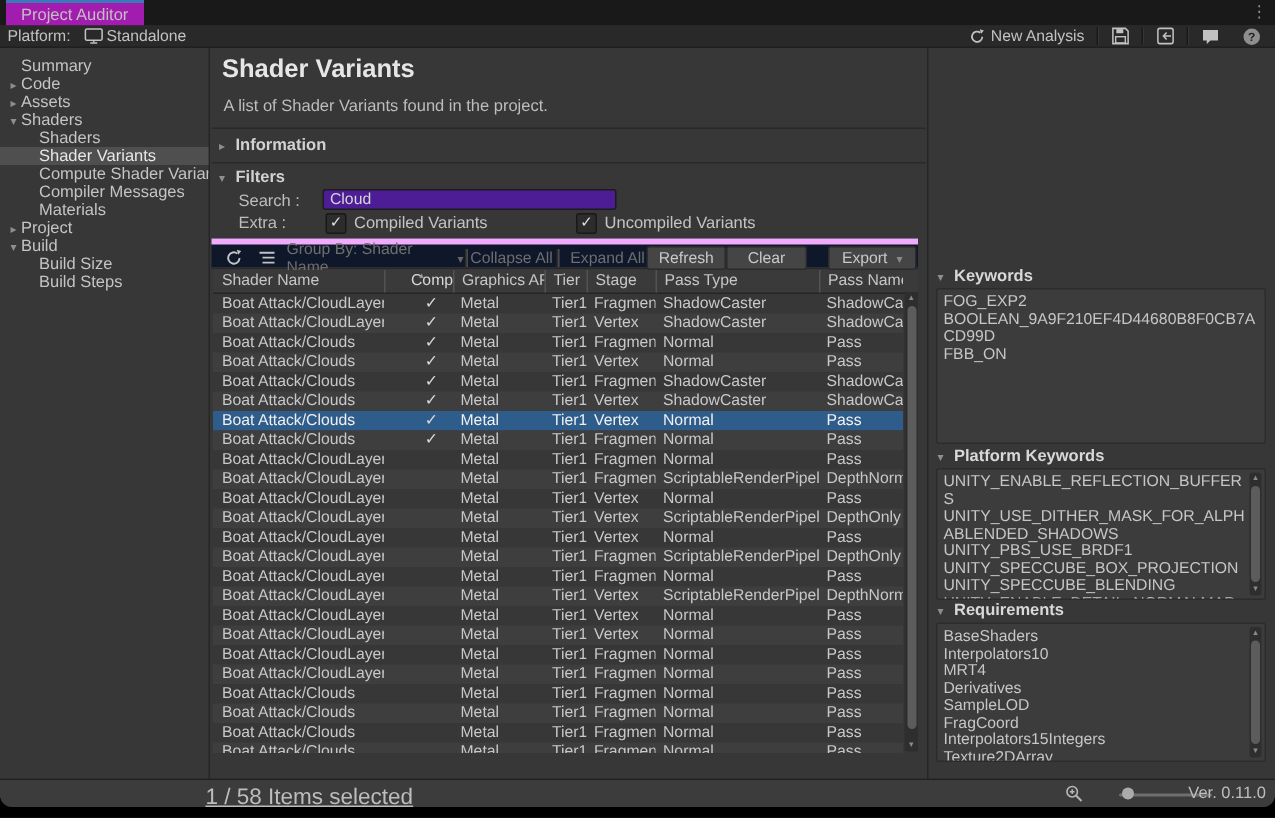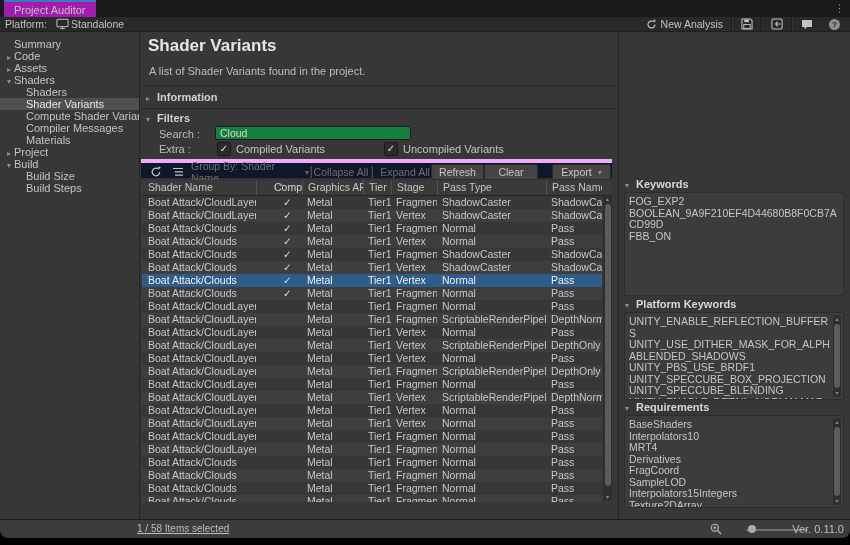--- a/index.html
+++ b/index.html
@@ -32,21 +32,21 @@
   .side-item.depth-1{padding-left:26px;}
   .side-item.selected{background:#4F4F4F;color:#E8E8E8;}
   
   .main{position:absolute;left:141px;top:32px;width:476px;bottom:19px;}
   .page-title{position:absolute;left:7px;top:4px;font-size:17px;font-weight:bold;color:#E6E6E6;}
   .page-sub{position:absolute;left:8px;top:33px;font-size:11px;color:#BDBDBD;}
   .sep{position:absolute;left:0;width:100%;height:1px;background:#2A2A2A;}
   .fold-row{position:absolute;left:0;width:100%;font-size:11px;font-weight:bold;color:#D2D2D2;}
   .fold-row .arrow{display:inline-block;width:11px;color:#8E8E8E;font-size:8px;font-weight:normal;}
   .flabel{position:absolute;font-size:11px;color:#BDBDBD;}
-  .search-input{position:absolute;left:74px;top:94px;width:196px;height:14px;background:#15803d;
+  .search-input{position:absolute;left:74px;top:94px;width:196px;height:14px;background:#4c1d95;
     border:1px solid #1C1C1C;border-radius:2px;color:#D6D6D6;font-size:10.5px;
     font-family:"Liberation Sans",sans-serif;padding:0 4px;box-sizing:border-box;outline:none;}
   .cb-group{position:absolute;left:76px;top:110px;display:flex;gap:59px;}
   .cb-item{display:flex;align-items:center;gap:5px;font-size:11px;color:#C4C4C4;white-space:nowrap;}
   .cb-box{display:inline-block;width:12px;height:12px;background:#2C2C2C;border:1px solid #191919;
     border-radius:2px;color:#E0E0E0;font-size:10px;line-height:12px;text-align:center;}
   
   .tbl-toolbar{position:absolute;left:0;top:127px;width:471px;height:20px;background:#0f172a;
     border-top:4px solid #f0abfc;border-bottom:1px solid #2E2E2E;box-sizing:border-box;}
   .tt{position:absolute;top:0;height:18px;display:flex;align-items:center;justify-content:center;
@@ -90,21 +90,21 @@
     border-radius:2px;box-sizing:border-box;padding:3px 2px 0 4px;overflow:hidden;}
   .kw{font-size:10.5px;line-height:11.5px;color:#C6C6C6;word-break:break-all;}
   .sec-sb{position:absolute;right:2px;top:2px;bottom:2px;width:8px;background:#2E2E2E;border-radius:2px;}
   .sec-sb .sb-up{position:absolute;top:0;left:0;width:8px;text-align:center;font-size:6px;color:#8A8A8A;line-height:8px;}
   .sec-sb .sb-down{position:absolute;bottom:0;left:0;width:8px;text-align:center;font-size:6px;color:#8A8A8A;line-height:8px;}
   .sec-sb .thumb{position:absolute;left:1px;top:9px;width:6px;bottom:9px;background:#5C5C5C;border-radius:3px;}
   .kwbox-pad{padding-right:12px;}
   
   .statusbar{position:absolute;left:0;bottom:0;width:100%;height:19px;background:#3C3C3C;
     border-top:1px solid #1F1F1F;border-radius:0 0 8px 8px;box-sizing:border-box;}
-  .status-text{position:absolute;left:137px;top:3px;font-size:10px;color:#BDBDBD;text-decoration:underline;}
+  .status-text{position:absolute;left:137px;top:3px;font-size:15px;color:#BDBDBD;text-decoration:underline;}
   .zoom-area{position:absolute;right:42px;top:3px;display:flex;align-items:center;gap:24px;}
   .slider{position:relative;width:62px;height:12px;}
   .slider .track{position:absolute;left:0;right:0;top:5.5px;height:2px;background:#6E6E6E;border-radius:1px;}
   .slider .handle{position:absolute;left:2px;top:2px;width:8px;height:8px;border-radius:50%;background:#ABABAB;}
   .version{position:absolute;right:-36px;top:0;font-size:11px;color:#BDBDBD;}
   svg{display:block;}
 </style>
 </head>
 <body>
 
@@ -394,22 +394,22 @@
 
       <div class="sec-sb">
         <div class="sb-up">▴</div>
         <div class="thumb"></div>
         <div class="sb-down">▾</div>
       </div>
     <div class="kw">BaseShaders</div>
         <div class="kw">Interpolators10</div>
         <div class="kw">MRT4</div>
         <div class="kw">Derivatives</div>
+        <div class="kw">SampleLOD</div>
         <div class="kw">FragCoord</div>
-        <div class="kw">SampleLOD</div>
         <div class="kw">Interpolators15Integers</div>
         <div class="kw">Texture2DArray</div>
       </div>
   </div>
 
   <div class="statusbar">
     <span class="status-text">1 / 58 Items selected</span>
     <div class="zoom-area">
       <span>
         <svg width="12" height="12" viewBox="0 0 12 12">

